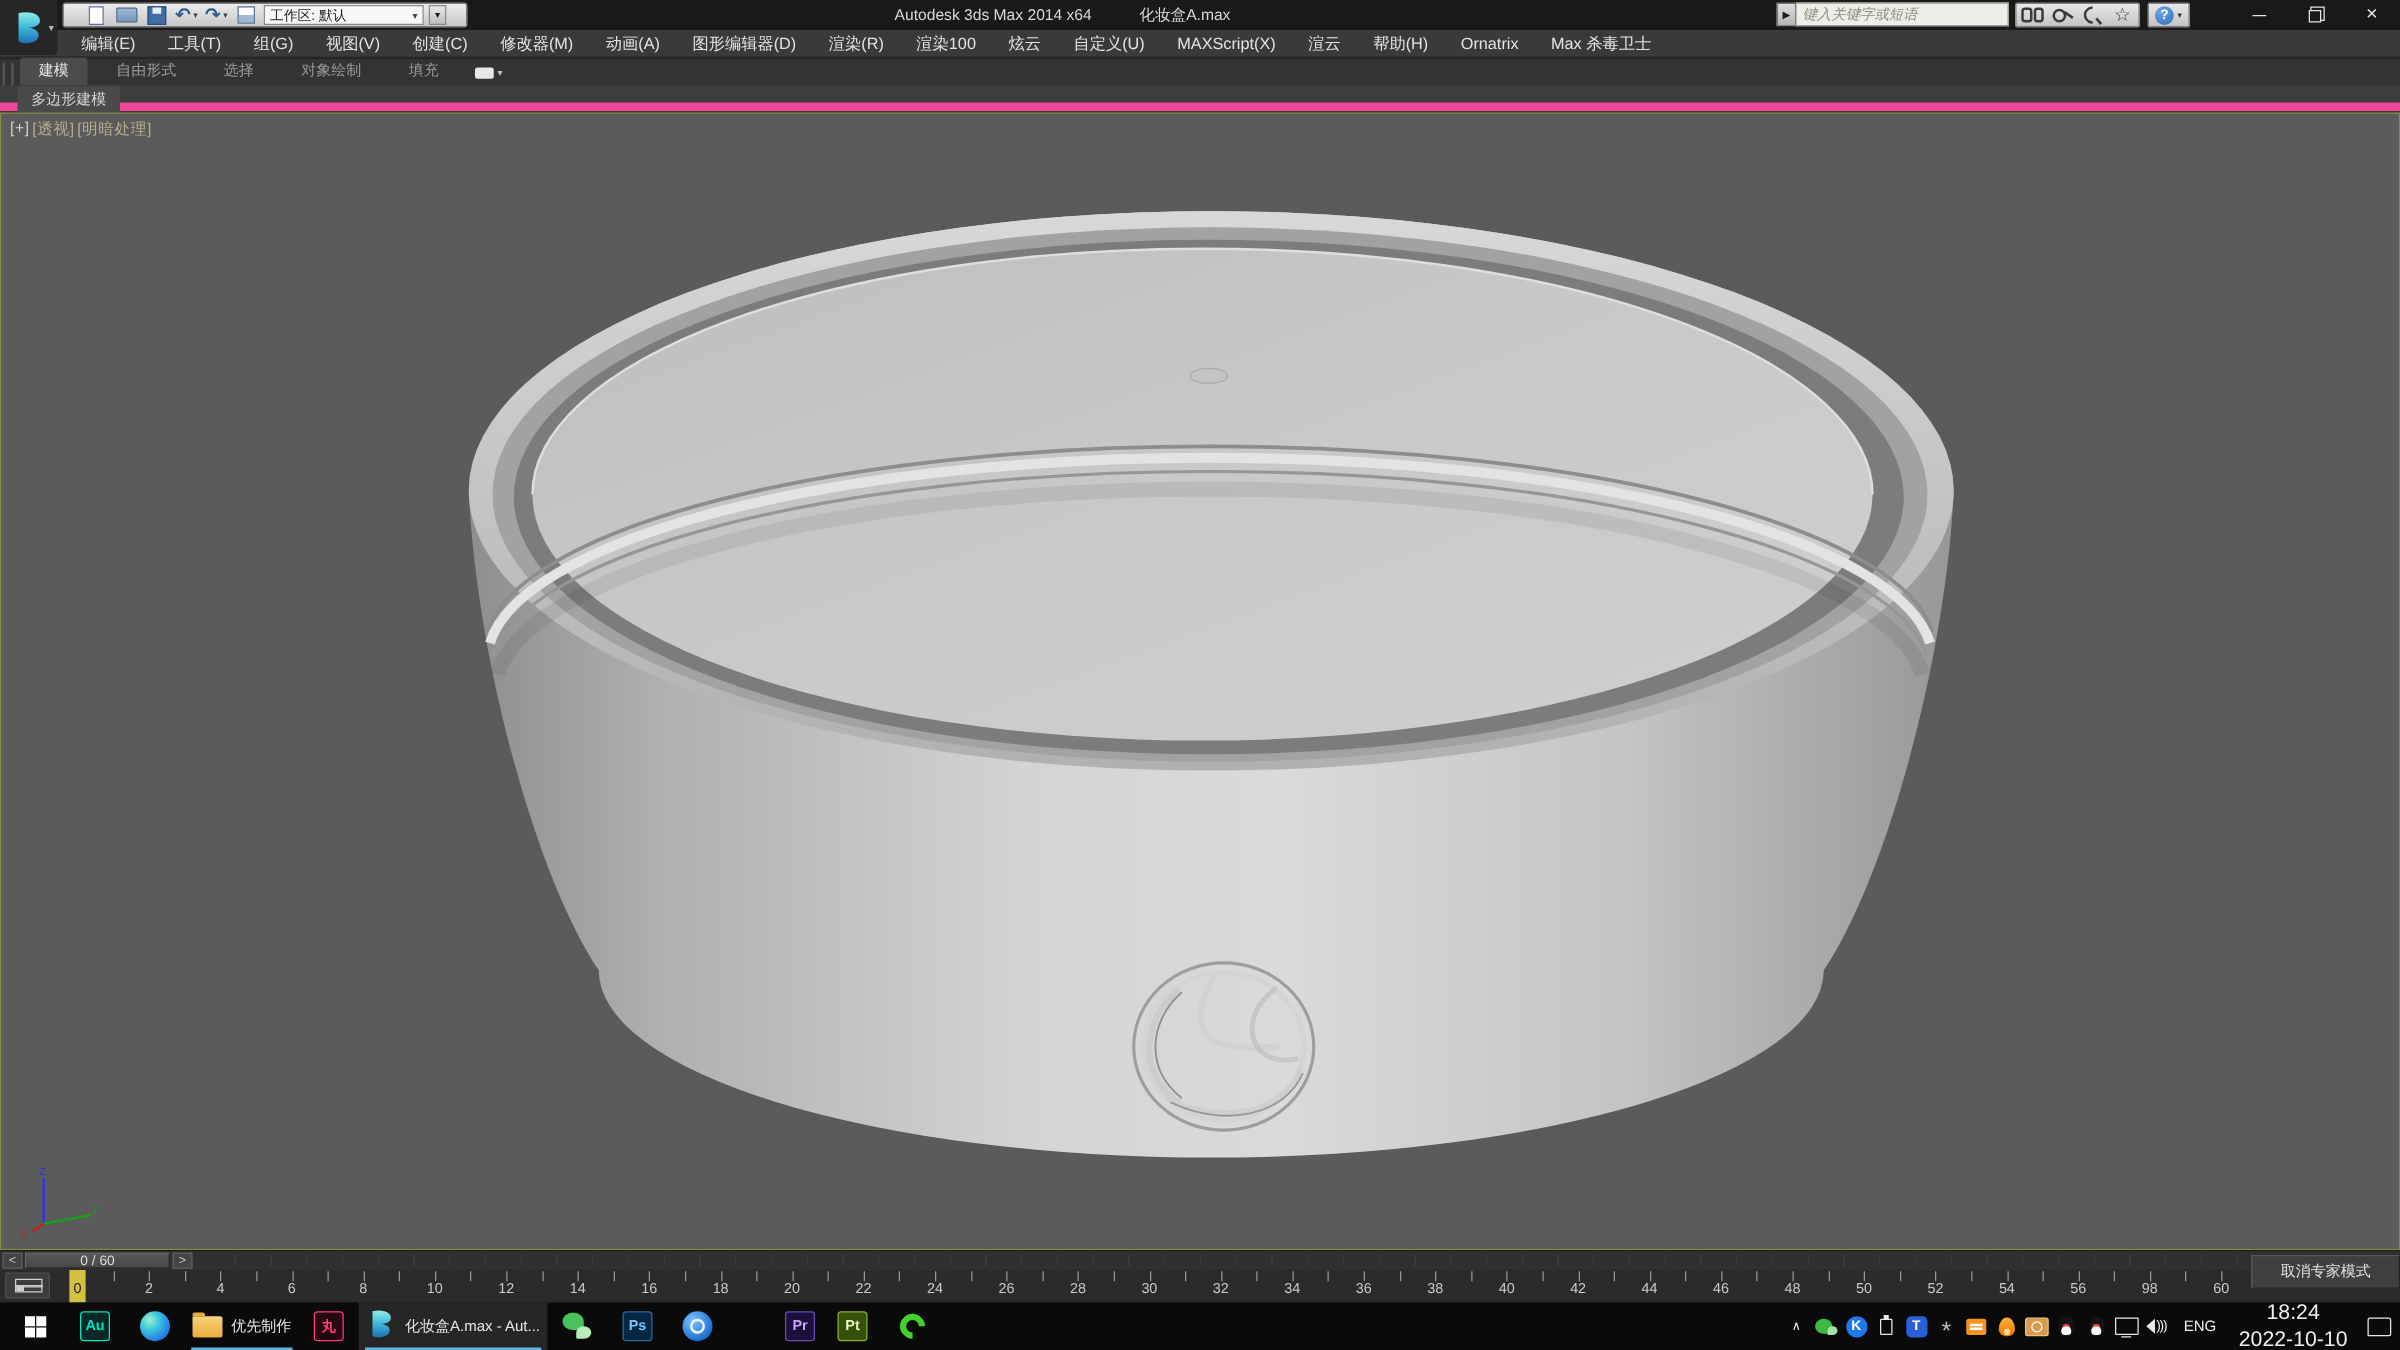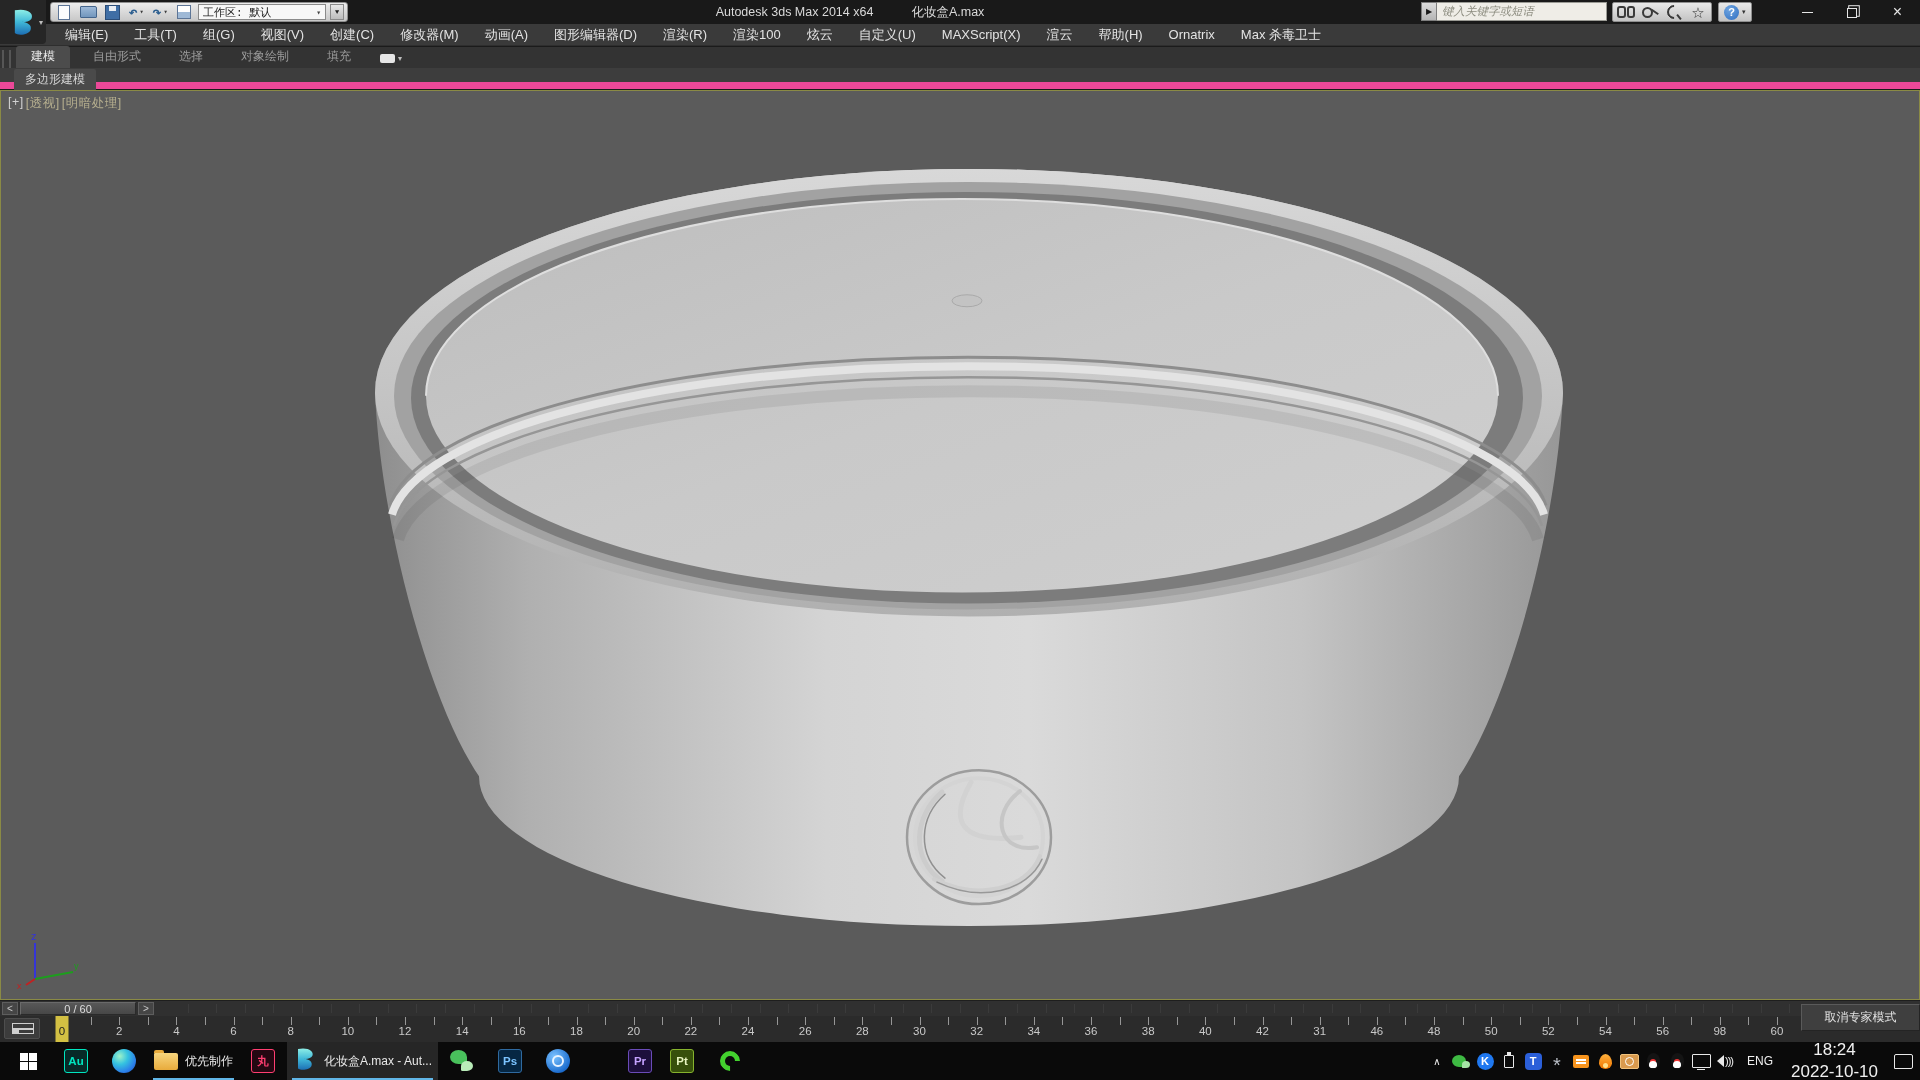--- a/index.html
+++ b/index.html
@@ -4,21 +4,21 @@
 <style>
   * { margin:0; padding:0; box-sizing:border-box; }
   html,body { width:1920px; height:1080px; overflow:hidden; }
   body { position:relative; background:#1b1b1b; font-family:"Liberation Sans","DejaVu Sans",sans-serif; }
 
   
   #titlebar { position:absolute; top:0; left:0; right:0; height:24px; background:#191919; z-index:30; }
   #app-button { position:absolute; top:0; left:0; width:46px; height:44px; background:#262626; border-radius:0 0 4px 0; display:flex; align-items:center; justify-content:center; z-index:40; cursor:pointer; }
   #app-button svg { width:28px; height:28px; }
   #app-button .caret { position:absolute; right:3px; top:18px; font-size:8px; color:#bdbdbd; }
-  #qat { position:absolute; left:50px; top:2px; height:20px; display:flex; align-items:center; gap:4px; background:linear-gradient(#ececec,#c7c7c7); border:1px solid #8f8f8f; border-radius:3px; padding:0 3px;font-family:Liberation Mono, monospace; }
+  #qat { position:absolute; left:50px; top:2px; height:20px; display:flex; align-items:center; gap:4px; background:linear-gradient(#ececec,#c7c7c7); border:1px solid #8f8f8f; border-radius:3px; padding:0 16px; }
   .qat-btn { width:20px; height:16px; display:flex; align-items:center; justify-content:center; position:relative; cursor:pointer; }
   .q-new-file::before { content:""; width:10px; height:13px; background:#fdfdfd; border:1px solid #5d7purple; border:1px solid #5d7596; }
   .q-open-file::before { content:""; width:15px; height:10px; background:linear-gradient(#9db9d8,#7397bd); border:1px solid #44658c; border-radius:1px 2px 1px 1px; }
   .q-save-file::before { content:""; width:13px; height:13px; background:#3f6ea5; border:1px solid #2b4d78; }
   .q-save-file::after { content:""; position:absolute; width:7px; height:5px; background:#e9eef4; top:2px; }
   .q-undo::before { content:"\21B6"; color:#2c5e8f; font-size:15px; font-weight:bold; }
   .q-redo::before { content:"\21B7"; color:#2c5e8f; font-size:15px; font-weight:bold; }
   .q-undo::after, .q-redo::after { content:"\25BE"; font-size:7px; color:#3c3c3c; margin-left:2px; }
   .q-project-toggle::before { content:""; width:12px; height:12px; border:1px solid #5d7596; background:linear-gradient(180deg,#fff 50%,#9fb9d6 50%); }
   #workspace-combo { height:16px; background:#f7f7f7; border:1px solid #8a8a8a; display:flex; align-items:center; padding:0 4px; font-size:11px; color:#1d1d1d; min-width:128px; cursor:pointer; }
@@ -363,21 +363,21 @@
       <div class="tick" style="left: 63.3333%;"></div>
       <div class="tick-label" style="left: 63.3333%;">38</div>
       <div class="tick" style="left: 65%;"></div>
       <div class="tick" style="left: 66.6667%;"></div>
       <div class="tick-label" style="left: 66.6667%;">40</div>
       <div class="tick" style="left: 68.3333%;"></div>
       <div class="tick" style="left: 70%;"></div>
       <div class="tick-label" style="left: 70%;">42</div>
       <div class="tick" style="left: 71.6667%;"></div>
       <div class="tick" style="left: 73.3333%;"></div>
-      <div class="tick-label" style="left: 73.3333%;">31</div>
+      <div class="tick-label" style="left: 73.3333%;">44</div>
       <div class="tick" style="left: 75%;"></div>
       <div class="tick" style="left: 76.6667%;"></div>
       <div class="tick-label" style="left: 76.6667%;">46</div>
       <div class="tick" style="left: 78.3333%;"></div>
       <div class="tick" style="left: 80%;"></div>
       <div class="tick-label" style="left: 80%;">48</div>
       <div class="tick" style="left: 81.6667%;"></div>
       <div class="tick" style="left: 83.3333%;"></div>
       <div class="tick-label" style="left: 83.3333%;">50</div>
       <div class="tick" style="left: 85%;"></div>

